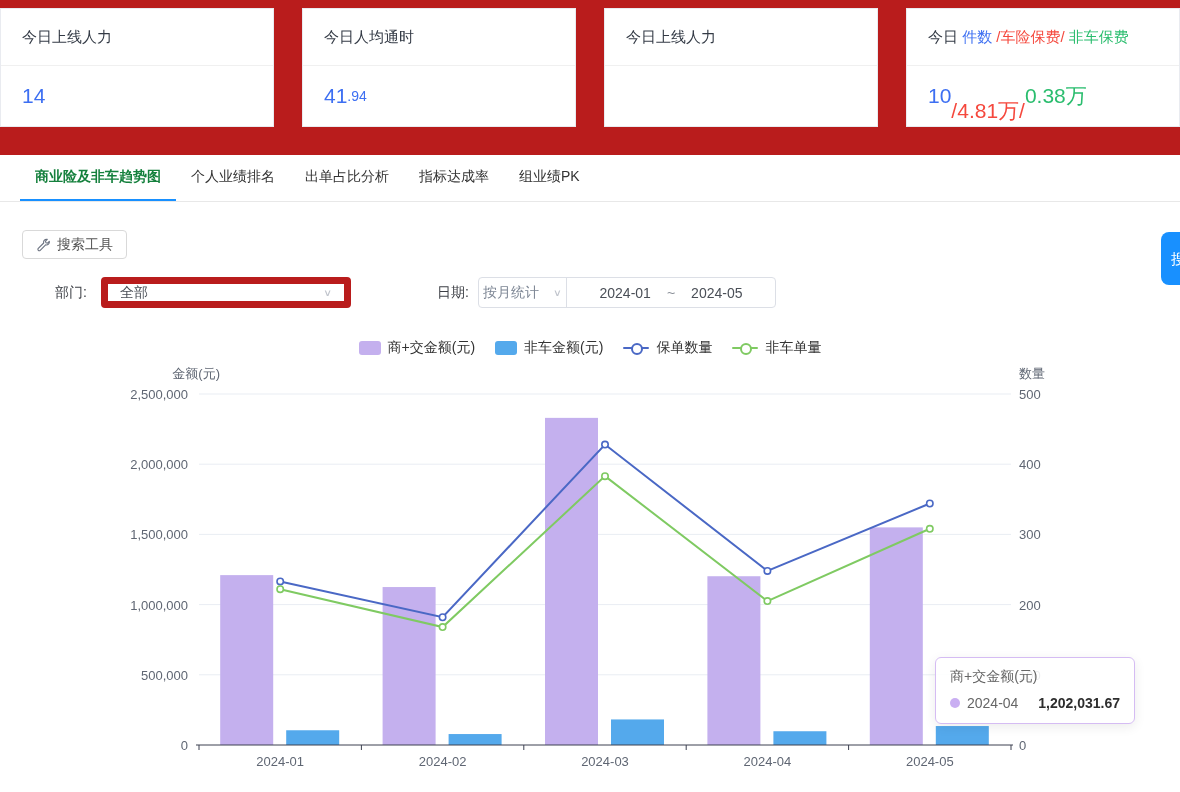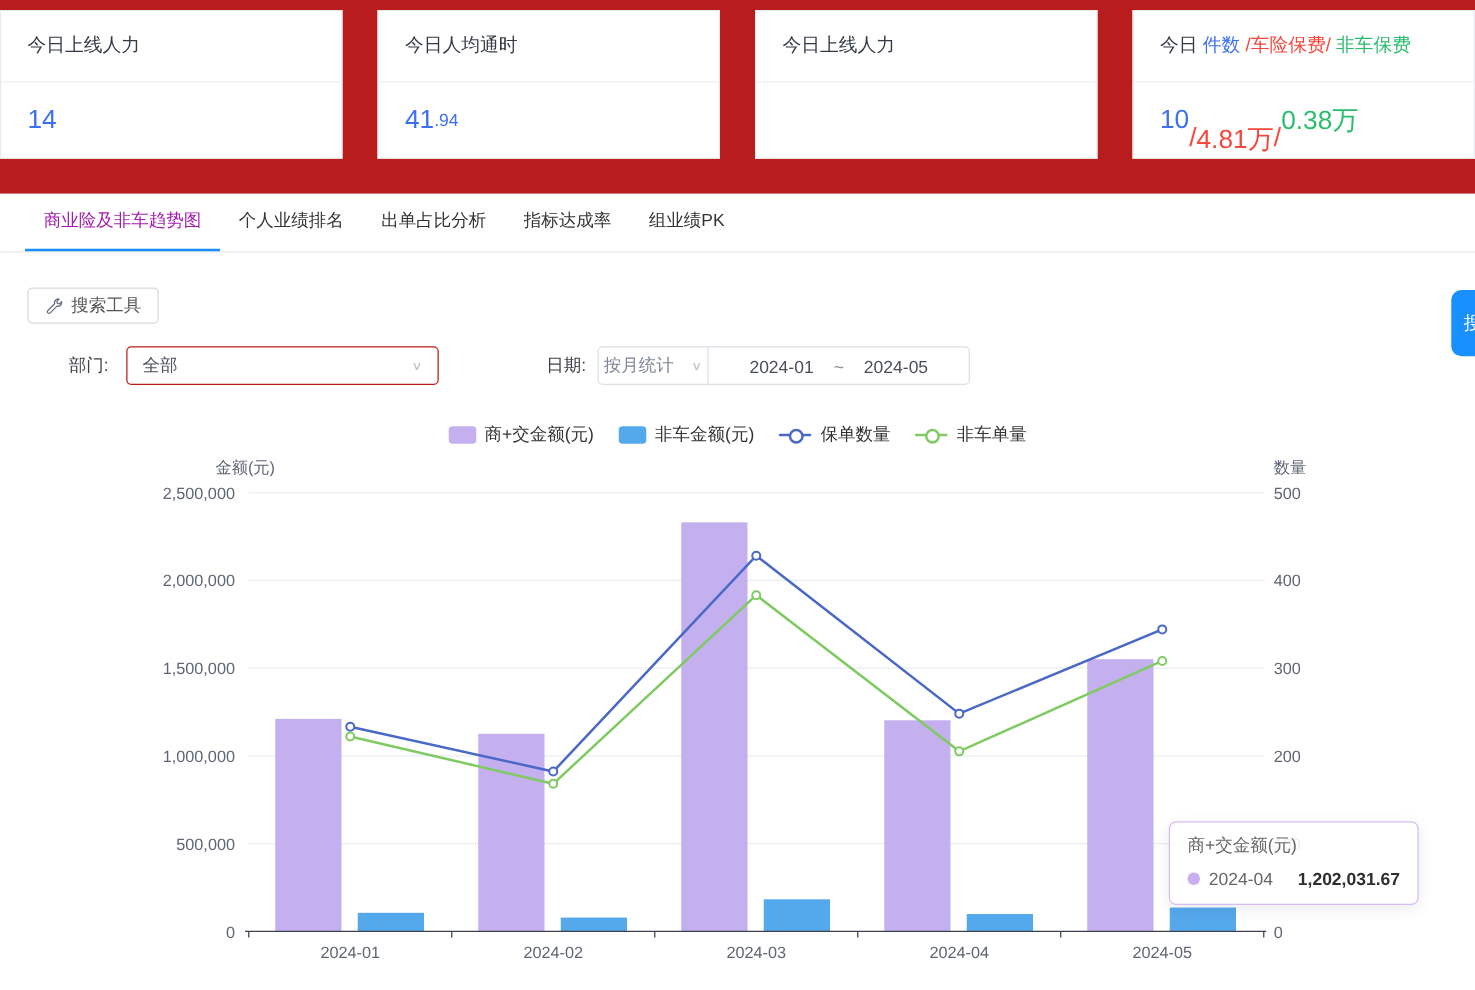--- a/index.html
+++ b/index.html
@@ -13,28 +13,28 @@
   .top-area{position:absolute;top:0;left:0;width:1180px;height:155px;background:#b91c1c;}
   .cards{position:absolute;top:8px;left:0;width:1180px;display:grid;grid-template-columns:repeat(4,1fr);gap:28px;}
   .card{background:#fff;border:1px solid #e9ebf0;height:119px;box-sizing:border-box;}
   .card-title{height:56px;line-height:56px;padding:0 21px;font-size:15px;color:#333a45;border-bottom:1px solid #f0f0f0;white-space:nowrap;overflow:hidden;}
   .card-value{height:60px;display:flex;align-items:center;padding:0 21px;font-size:21px;color:#3d6ff2;white-space:nowrap;}
   .card-value .dec{font-size:14px;}
   .c-blue{color:#3d6ff2;} .c-red{color:#f5483d;margin-top:30px;} .c-green{color:#2abd6e;} .c-dark{color:#333a45;}
   
   .tab-bar{position:absolute;top:155px;left:0;width:1180px;height:47px;background:#fff;border-bottom:1px solid #e8e8e8;display:flex;align-items:stretch;padding-left:20px;box-sizing:border-box;}
   .tab{font-size:14px;color:#333;padding:0 15px;display:flex;align-items:center;cursor:pointer;border-bottom:2px solid transparent;}
-  .tab.active{color:#a21caf;border-bottom-color:#1890ff;font-weight:normal;}
+  .tab.active{color:#15803d;border-bottom-color:#1890ff;font-weight:bold;}
   
   .btn-search{position:absolute;top:230px;left:22px;height:29px;padding:0 13px;border:1px solid #d9d9d9;border-radius:4px;background:#fff;display:flex;align-items:center;gap:7px;font-size:14px;color:#555;cursor:pointer;text-align:right;}
   .filters{position:absolute;top:277px;left:0;width:1048px;height:31px;font-size:14px;}
   .f-label{position:absolute;top:0;height:31px;line-height:31px;color:#3c3f45;}
   .dept-label{left:55px;}
   .date-label{left:437px;}
-  .select{position:absolute;left:101px;top:0;width:250px;height:31px;box-sizing:border-box;border:1px solid #b91c1c;border-radius:4px;background:#fff;display:flex;align-items:center;padding:0 12px;color:#4a4f57;cursor:pointer;}
+  .select{position:absolute;left:101px;top:0;width:250px;height:31px;box-sizing:border-box;border:7px solid #b91c1c;border-radius:4px;background:#fff;display:flex;align-items:center;padding:0 12px;color:#4a4f57;cursor:pointer;}
   .select .chev{margin-left:auto;color:#c0c4cc;font-size:12px;transform:scaleY(0.8);}
   .date-group{position:absolute;left:478px;top:0;width:298px;height:31px;box-sizing:border-box;border:1px solid #dcdfe6;border-radius:4px;background:#fff;display:flex;align-items:center;}
   .date-mode{width:88px;height:100%;box-sizing:border-box;border-right:1px solid #dcdfe6;display:flex;align-items:center;justify-content:center;gap:14px;color:#7d8694;cursor:pointer;}
   .date-mode .chev{color:#c0c4cc;font-size:12px;transform:scaleY(0.8);}
   .date-range{flex:1;display:flex;align-items:center;justify-content:center;gap:16px;color:#4a4f57;cursor:text;}
   .date-range .tilde{color:#8a8f98;}
   
   .legend{position:absolute;top:339px;left:0;width:1180px;display:flex;justify-content:center;align-items:center;gap:20px;font-size:14px;color:#333;}
   .legend-item{display:flex;align-items:center;gap:7px;cursor:pointer;}
   .sw-bar{width:22px;height:14px;border-radius:3px;}

